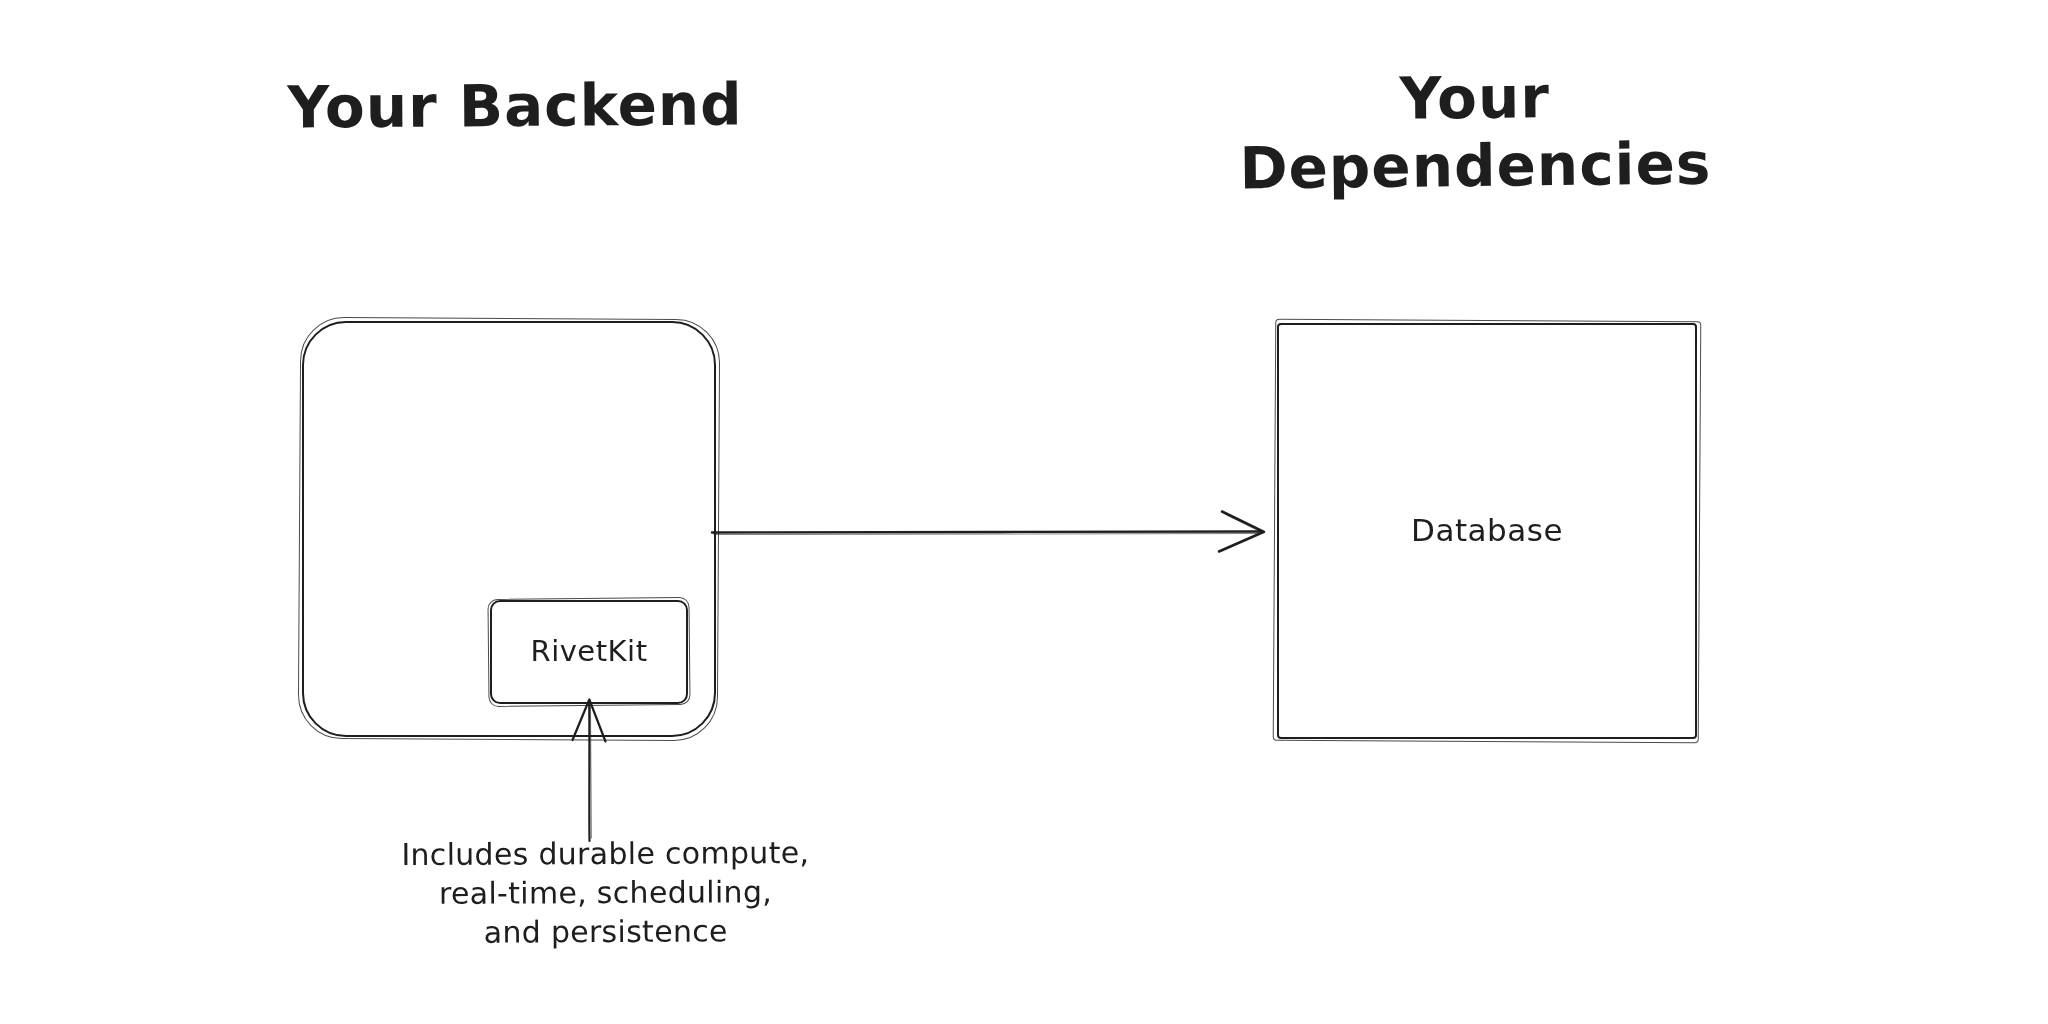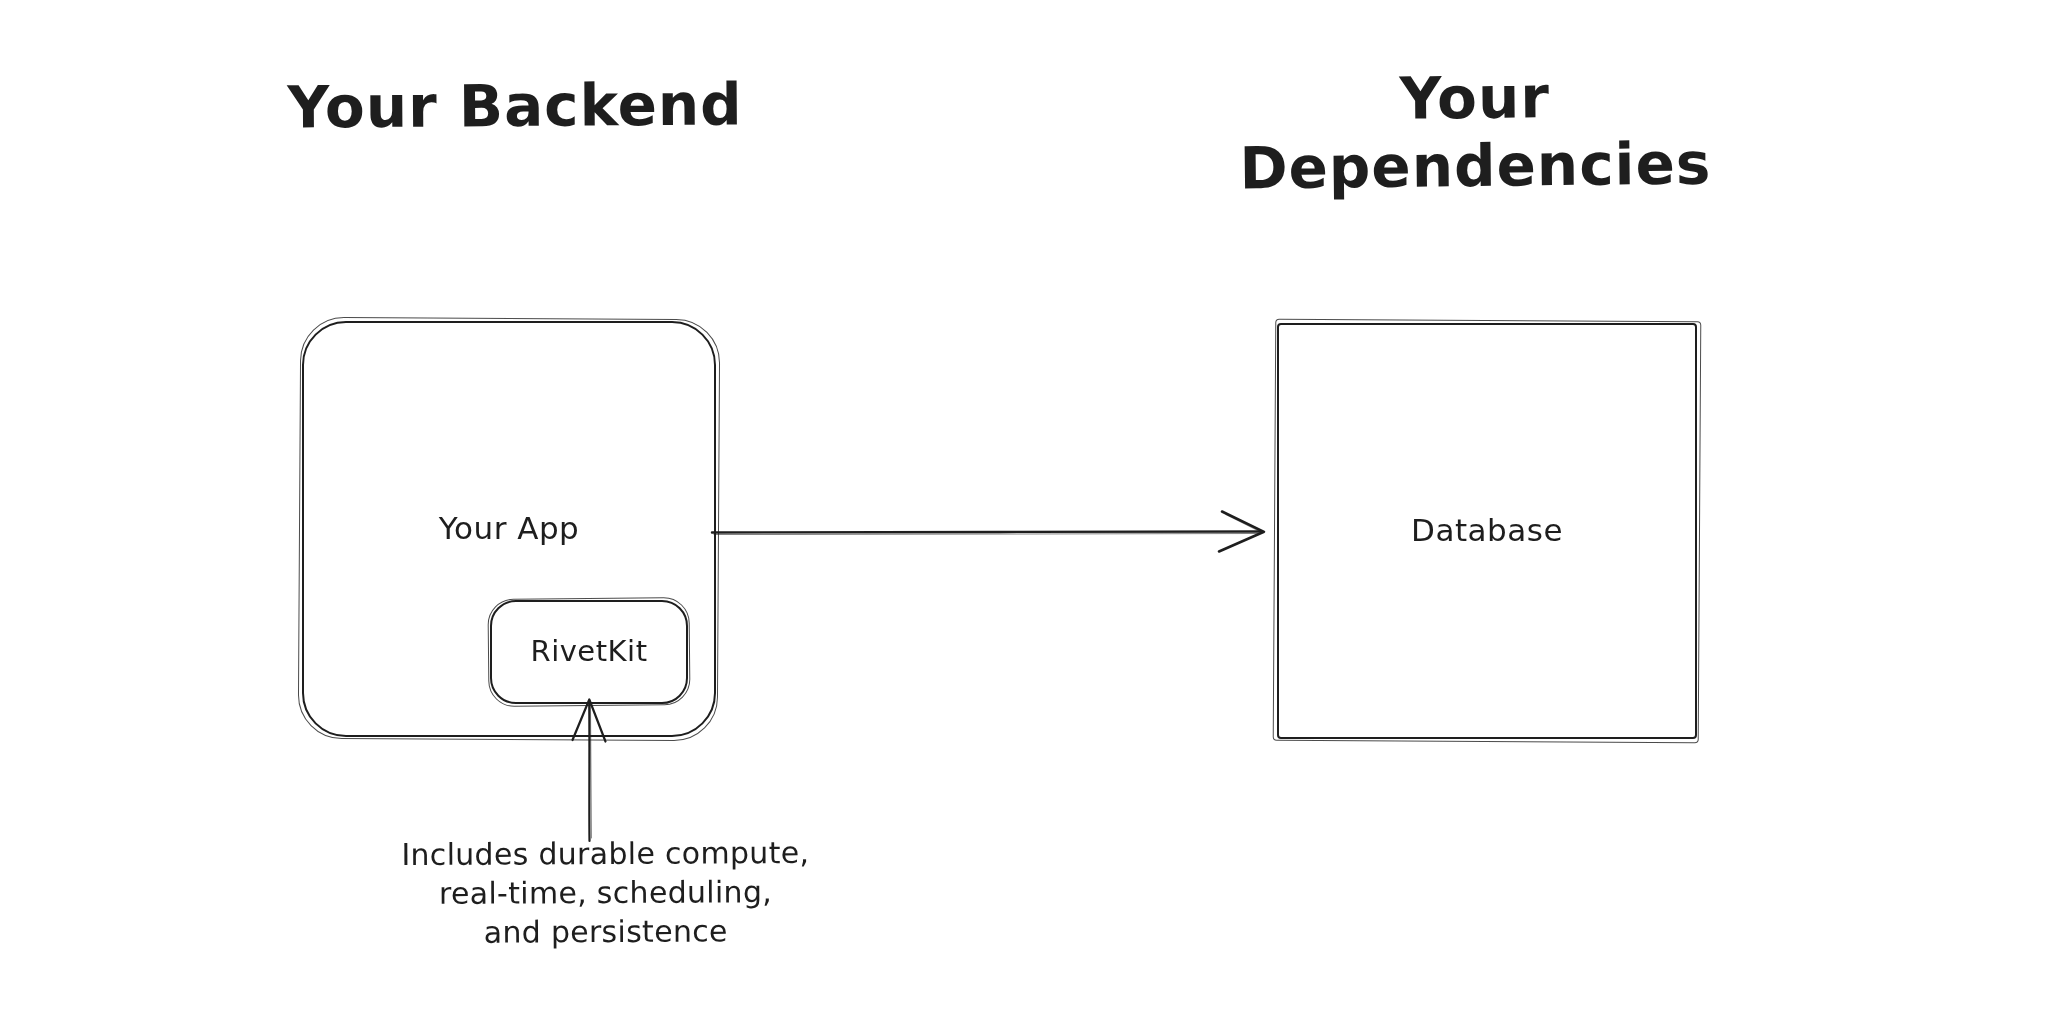--- a/index.html
+++ b/index.html
@@ -33,21 +33,21 @@
     content:"";
     position:absolute;
     inset:-5px;
     border:1.5px solid rgba(30,30,30,0.8);
     border-radius:inherit;
     transform:rotate(0.35deg);
     pointer-events:none;
   }
   #your-app-box{left:302px;top:321px;width:410px;height:412px;border-radius:44px;}
   #database-box{left:1277px;top:323px;width:416px;height:412px;border-radius:4px;}
-  #rivetkit-box{left:186px;top:277px;width:194px;height:100px;border-radius:26px;}
+  #rivetkit-box{left:186px;top:277px;width:194px;height:100px;border-radius:10px;}
   #rivetkit-box::before{transform:rotate(-0.6deg);inset:-4px;}
 
   .node-label{
     position:absolute;
     left:0;width:100%;
     top:50%;transform:translateY(-54%);
     text-align:center;
     font-size:31px;
     font-weight:400;
     letter-spacing:0.5px;
@@ -75,21 +75,20 @@
 </head>
 <body>
 
 <div class="canvas">
 
   <div class="title" id="title-backend">Your Backend</div>
 
   <div class="title" id="title-dependencies">Your Dependencies</div>
 
   <div class="box" id="your-app-box">
-    <div class="node-label">Your App</div>
 
     <div class="box" id="rivetkit-box">
       <div class="node-label">RivetKit</div>
     </div>
   </div>
 
   <div class="box" id="database-box">
     <div class="node-label">Database</div>
   </div>
 

